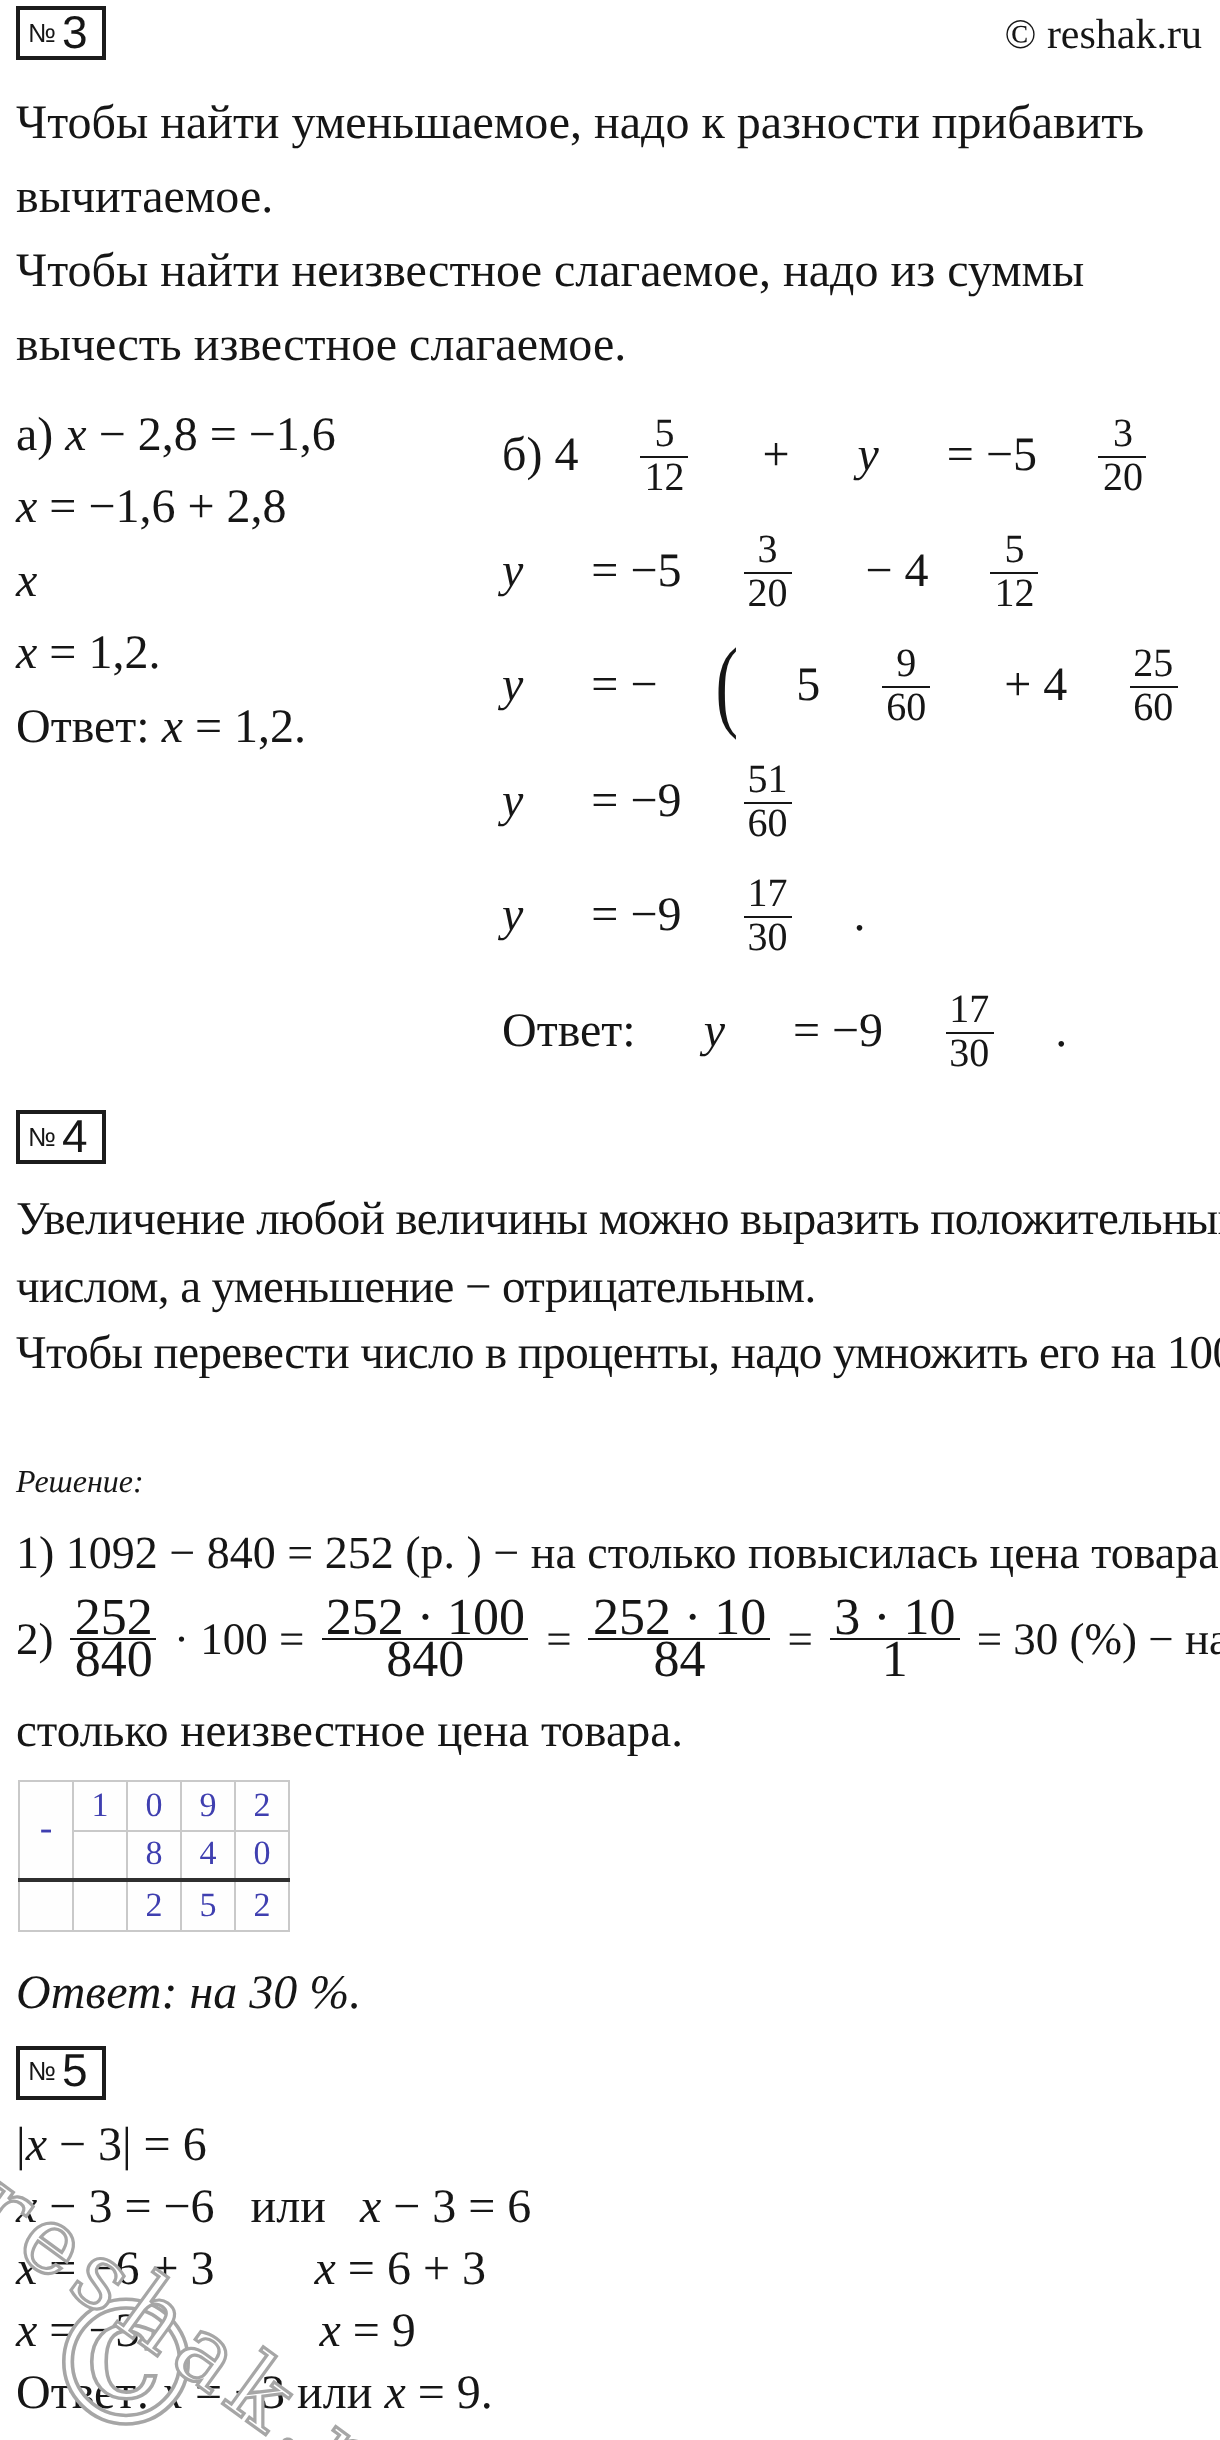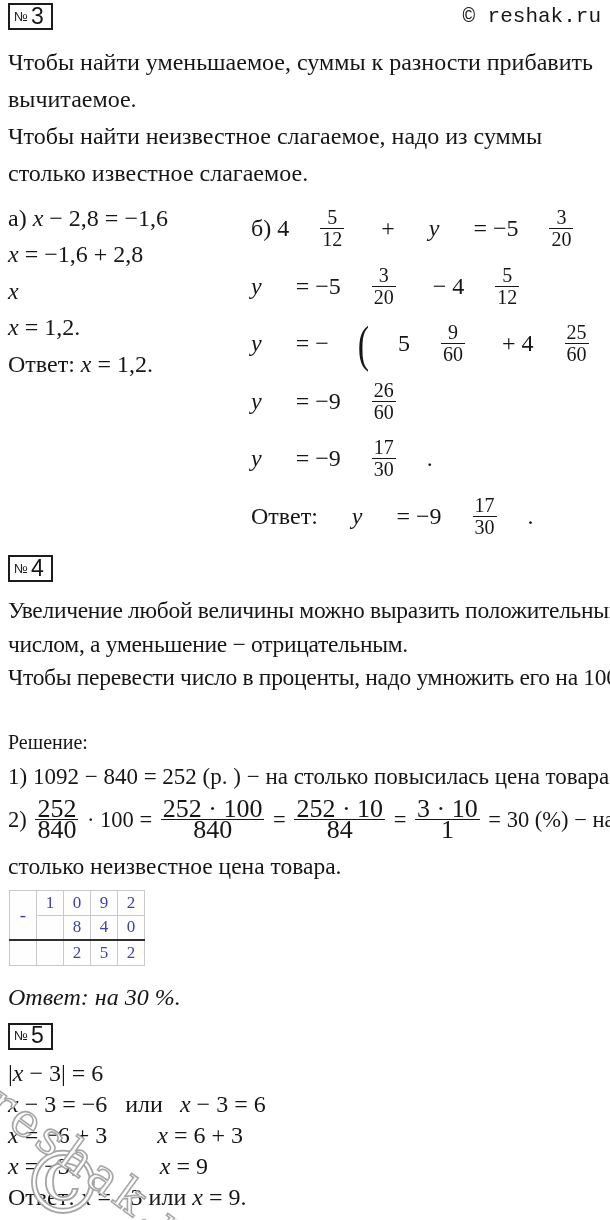--- a/index.html
+++ b/index.html
@@ -8,21 +8,21 @@
          font-family:"Liberation Serif", serif; color:#161616; }
   .page { position:relative; width:610px; height:1220px; padding:3px 4px 0 8px; z-index:1; }
 
   
   .num-box { display:inline-flex; align-items:center; gap:3px;
              border:2px solid #1c1c1c; padding:1px 7px 2px 4px; height:27px;
              font-family:"Liberation Sans", sans-serif; background:#fff; }
   .num-box .no { font-size:13px; line-height:1; }
   .num-box .digit { font-size:23px; line-height:1; }
 
-  .copyright { position:absolute; top:2px; right:5px; font-size:21px; white-space:nowrap;font-family:Liberation Mono, monospace; }
+  .copyright { position:absolute; top:2px; right:5px; font-size:21px; white-space:nowrap; }
 
   
   .rules3 { margin-top:14px; font-size:24px; }
   .rules3 .line { line-height:37px; white-space:nowrap; }
   .rules4 { margin-top:12px; font-size:23.5px; letter-spacing:-0.3px; }
   .rules4 .line { line-height:33.5px; white-space:nowrap; }
 
   
   .two-col { display:flex; margin-top:8px; }
   .col-a { flex:0 0 243px; }
@@ -33,21 +33,21 @@
   .eq-5 .eq-line { height:31px; }
   .eq-step2 .eq-line { height:56px; font-size:22.5px; }
   .var { font-style:italic; }
   .frac { display:inline-flex; flex-direction:column; align-items:center; margin:0 3px; }
   .fnum,.fden { font-size:20px; line-height:21px; padding:0 2px; white-space:pre; }
   .eq-step2 .fnum, .eq-step2 .fden { font-size:26px; line-height:20px; }
   .fbar { align-self:stretch; height:0; border-top:1.6px solid #161616; }
   .bigparen { font-size:34px; line-height:1; display:inline-block; transform:scaleY(1.5); margin:0 1px; font-weight:300; }
   .hgap { display:inline-block; height:1px; }
 
-  .solution-heading { margin-top:34px; font-size:20px; line-height:26px; }
+  .solution-heading { margin-top:34px; font-size:16px; line-height:26px;font-style:italic; }
   .step1 { margin-top:9px; font-size:23px; line-height:26px; white-space:nowrap; }
   .eq-step2 { margin-top:2px; }
   .step2-tail { margin-top:5px; font-size:23.5px; line-height:26px; white-space:nowrap; }
 
   
   .sub-table { margin-top:11px; margin-left:1px; border-collapse:collapse;
                font-family:"Liberation Serif", serif; }
   .sub-table td { width:27px; height:25px; text-align:center; vertical-align:middle;
                   border:1px solid #c9c9c9; color:#3f3fb0; font-size:17px; background:#fefefe; }
   .sub-table tr.result td { border-top:2px solid #2f2f2f; }
@@ -74,39 +74,39 @@
 
   <div style="position:relative;">
     <span class="num-box">
       <span class="no">№</span>
       <span class="digit">3</span>
     </span>
     <span class="copyright">© reshak.ru</span>
   </div>
 
   <div class="rules3">
-    <div class="line">Чтобы найти уменьшаемое, суммы к разности прибавить</div>
+    <div class="line">Чтобы найти уменьшаемое, надо к разности прибавить</div>
     <div class="line">вычитаемое.</div>
     <div class="line">Чтобы найти неизвестное слагаемое, надо из суммы</div>
-    <div class="line">столько известное слагаемое.</div>
+    <div class="line">вычесть известное слагаемое.</div>
   </div>
 
   <div class="two-col">
     <div class="col-a eq-a">
         <div class="eq-line"><span class="up">а) </span><span class="var">x</span><span class="up"> − 2,8 = −1,6</span></div>
         <div class="eq-line"><span class="var">x</span><span class="up"> = −1,6 + 2,8</span></div>
         <div class="eq-line"><span class="var">x</span></div>
         <div class="eq-line"><span class="var">x</span><span class="up"> = 1,2.</span></div>
         <div class="eq-line"><span class="up">Ответ: </span><span class="var">x</span><span class="up"> = 1,2.</span></div>
       </div>
     <div class="col-b eq-b">
         <div class="eq-line"><span class="up">б) 4</span><span class="frac"><span class="fnum">5</span><span class="fbar"></span><span class="fden">12</span></span><span class="up"> + </span><span class="var">y</span><span class="up"> = −5</span><span class="frac"><span class="fnum">3</span><span class="fbar"></span><span class="fden">20</span></span></div>
         <div class="eq-line"><span class="var">y</span><span class="up"> = −5</span><span class="frac"><span class="fnum">3</span><span class="fbar"></span><span class="fden">20</span></span><span class="up"> − 4</span><span class="frac"><span class="fnum">5</span><span class="fbar"></span><span class="fden">12</span></span></div>
         <div class="eq-line"><span class="var">y</span><span class="up"> = −</span><span class="bigparen">(</span><span class="up">5</span><span class="frac"><span class="fnum">9</span><span class="fbar"></span><span class="fden">60</span></span><span class="up"> + 4</span><span class="frac"><span class="fnum">25</span><span class="fbar"></span><span class="fden">60</span></span><span class="bigparen">)</span></div>
-        <div class="eq-line"><span class="var">y</span><span class="up"> = −9</span><span class="frac"><span class="fnum">26</span><span class="fbar"></span><span class="fden">60</span></span></div>
+        <div class="eq-line"><span class="var">y</span><span class="up"> = −9</span><span class="frac"><span class="fnum">51</span><span class="fbar"></span><span class="fden">60</span></span></div>
         <div class="eq-line"><span class="var">y</span><span class="up"> = −9</span><span class="frac"><span class="fnum">17</span><span class="fbar"></span><span class="fden">30</span></span><span class="up">.</span></div>
         <div class="eq-line"><span class="up">Ответ: </span><span class="var">y</span><span class="up"> = −9</span><span class="frac"><span class="fnum">17</span><span class="fbar"></span><span class="fden">30</span></span><span class="up">.</span></div>
       </div>
   </div>
 
   <div style="margin-top:10px;">
     <span class="num-box">
       <span class="no">№</span>
       <span class="digit">4</span>
     </span>

